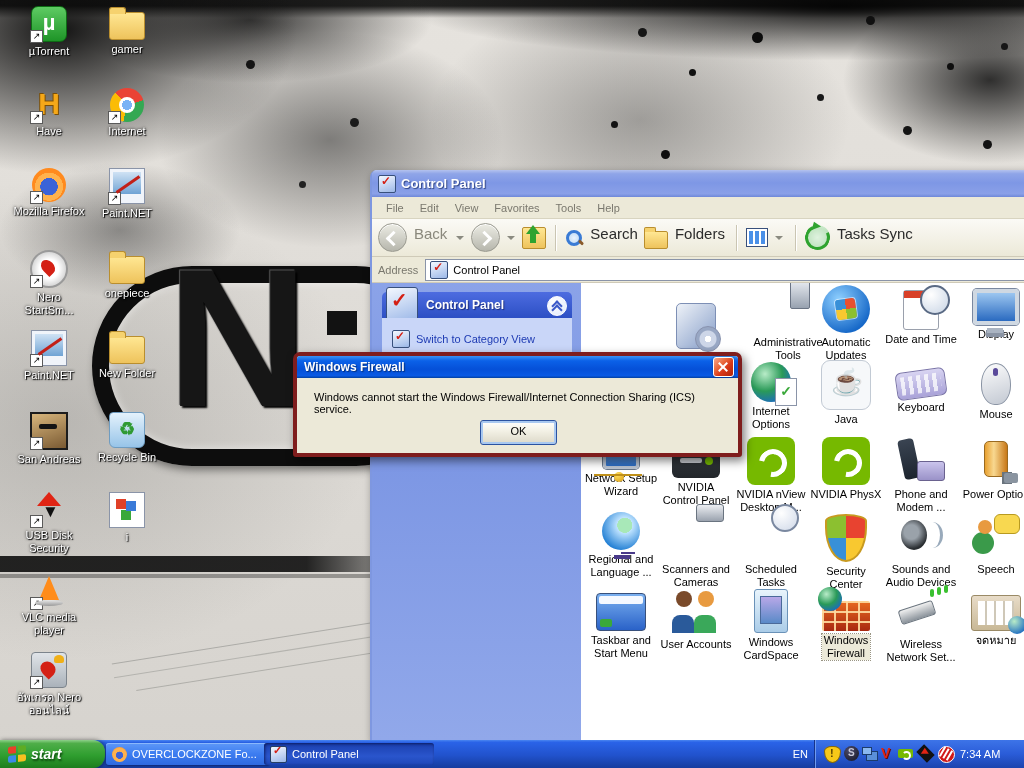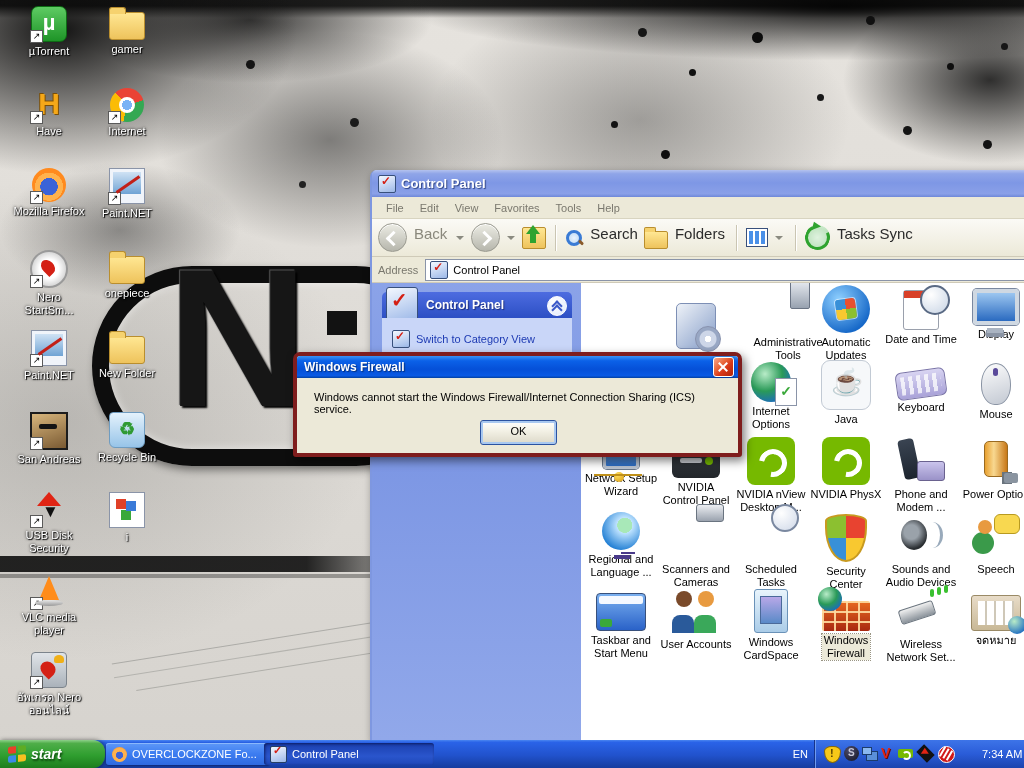--- a/index.html
+++ b/index.html
@@ -310,21 +310,21 @@
   .tr-net::before{content:"";position:absolute;left:0;top:1px;width:8px;height:6px;background:#8ab8f0;border:1px solid #1c3c6c;
     box-shadow:5px 5px 0 #5a90d8,5px 5px 0 1px #1c3c6c;}
   .tr-v::before{content:"V";position:absolute;left:1px;top:-1px;font-weight:900;font-size:14px;color:#e02414;text-shadow:1px 1px 0 #6a0a04;}
   .tr-nv{margin-top:3px;height:9px;background:#76b900;border-radius:2px;}
   .tr-nv::before{content:"";position:absolute;left:4px;top:2px;width:5px;height:5px;border-radius:50%;border:2px solid #fff;border-left-color:transparent;}
   .tr-usb{background:#111;transform:rotate(45deg);width:11px;height:11px;margin:2px;}
   .tr-usb::before{content:"";position:absolute;left:1px;top:1px;border-left:4px solid transparent;border-right:4px solid transparent;
     border-bottom:6px solid #e02414;transform:rotate(-45deg);}
   .tr-av{border-radius:50%;background:#d01818;border:1px solid #fff;}
   .tr-av::before{content:"";position:absolute;left:6px;top:1px;width:2px;height:11px;background:#fff;transform:rotate(30deg);box-shadow:-4px 0 0 #fff,4px 0 0 #fff;}
-  #clock{margin-left:24px;color:#fff;font-size:11px;}
+  #clock{margin-left:2px;color:#fff;font-size:11px;}
 </style>
 </head>
 <body>
 
 <div id="desktop">
   <div id="wall"></div>
   <div class="splat"></div>
   <div id="nring"></div>
   <div class="band"></div>
   <div class="band2"></div>

